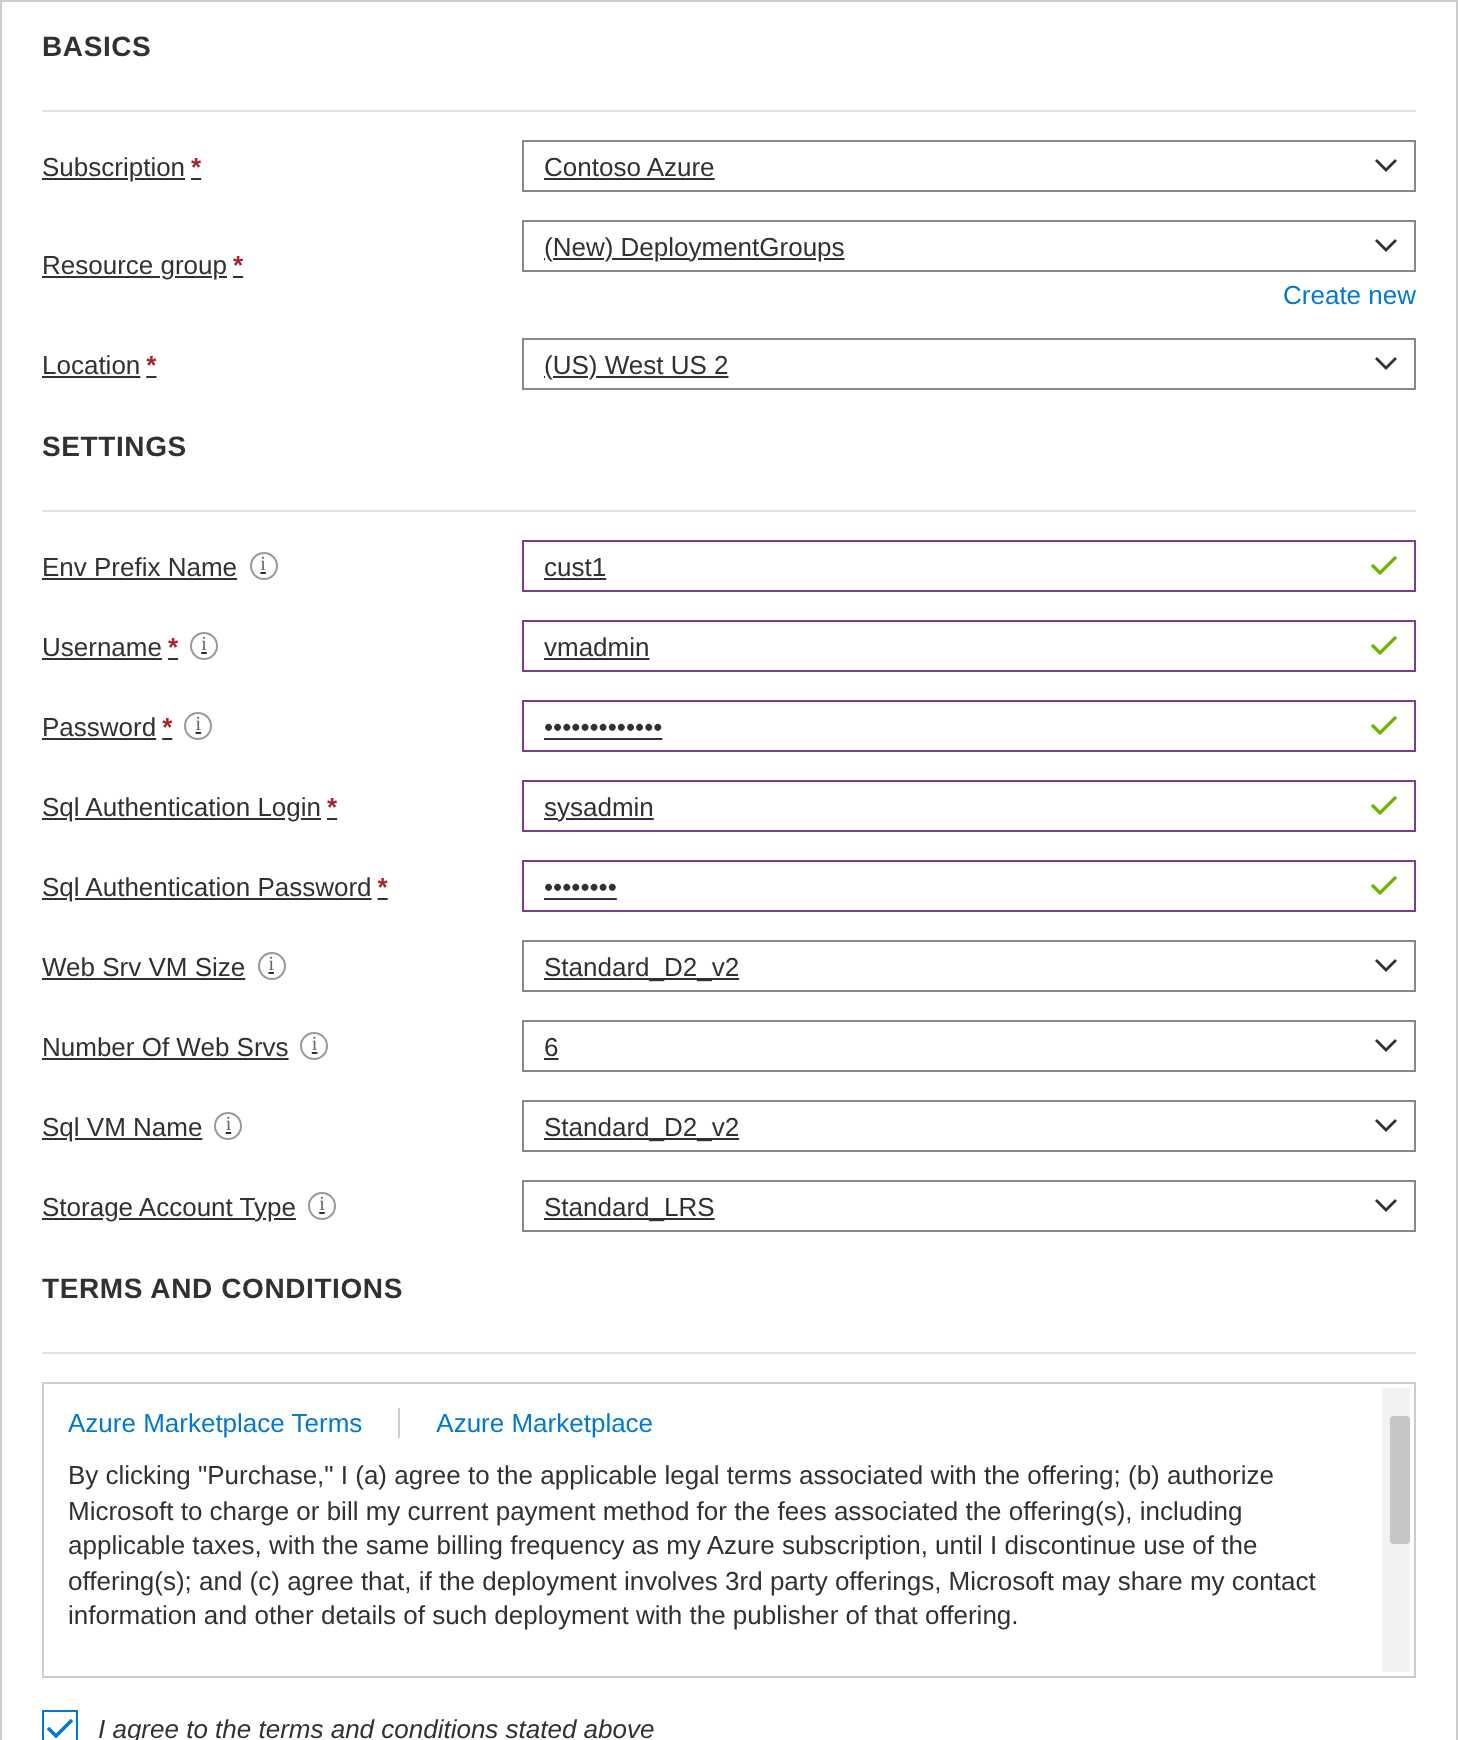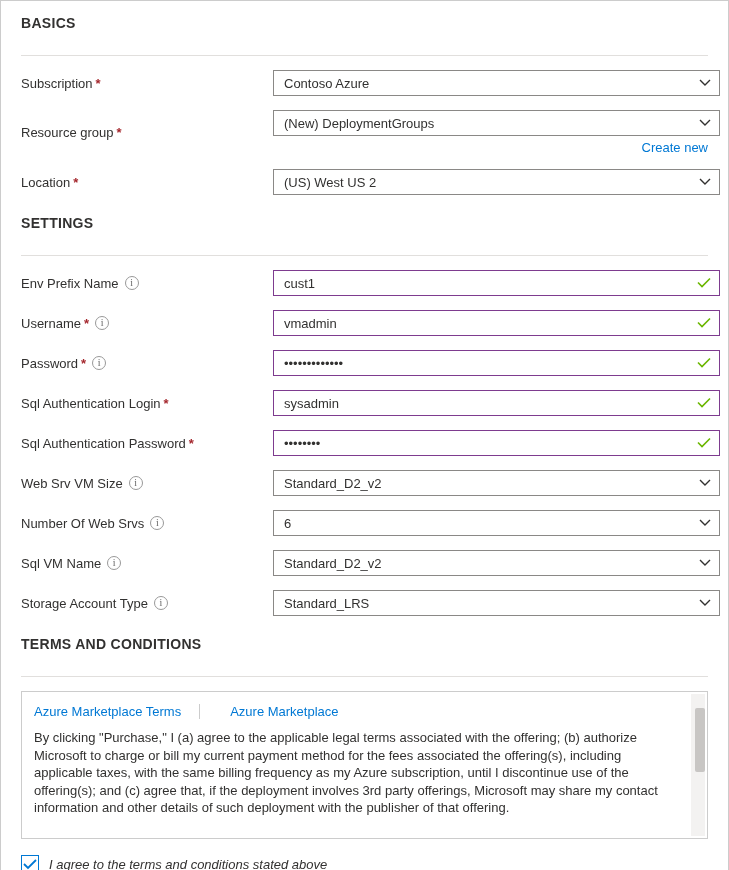--- a/index.html
+++ b/index.html
@@ -25,20 +25,21 @@
     padding-bottom: 24px;
     margin-bottom: 14px;
   }
   .section-heading.tight {
     margin-top: 20px;
   }
   .row {
     display: flex;
     align-items: center;
     margin-bottom: 14px;
+    text-decoration: underline;
   }
   .label-col {
     width: 240px;
     display: flex;
     align-items: center;
     font-size: 13px;
     color: #323130;
   }
   .label-col .req {
     color: #a4262c;
@@ -72,21 +73,20 @@
     width: 100%;
     height: 26px;
     border: 1px solid #8a8886;
     background: #fff;
     padding: 0 28px 0 10px;
     font-size: 13px;
     color: #323130;
     display: flex;
     align-items: center;
     position: relative;
-    margin-left: 12px;
   }
   .text-input.valid {
     border: 1px solid #7e3b8f;
   }
   .chevron {
     position: absolute;
     right: 8px;
     top: 50%;
     transform: translateY(-50%);
     pointer-events: none;
@@ -110,21 +110,21 @@
   }
   .terms-box {
     border: 1px solid #ccc;
     height: 148px;
     position: relative;
     padding: 12px 26px 12px 12px;
     margin-top: 14px;
   }
   .terms-tabs {
     display: flex;
-    gap: 30px;
+    gap: 18px;
     margin-bottom: 10px;
   }
   .terms-tab {
     color: #0078d4;
     font-size: 13px;
     cursor: pointer;
   }
   .terms-tab.sep {
     border-right: 1px solid #ccc;
     padding-right: 18px;

